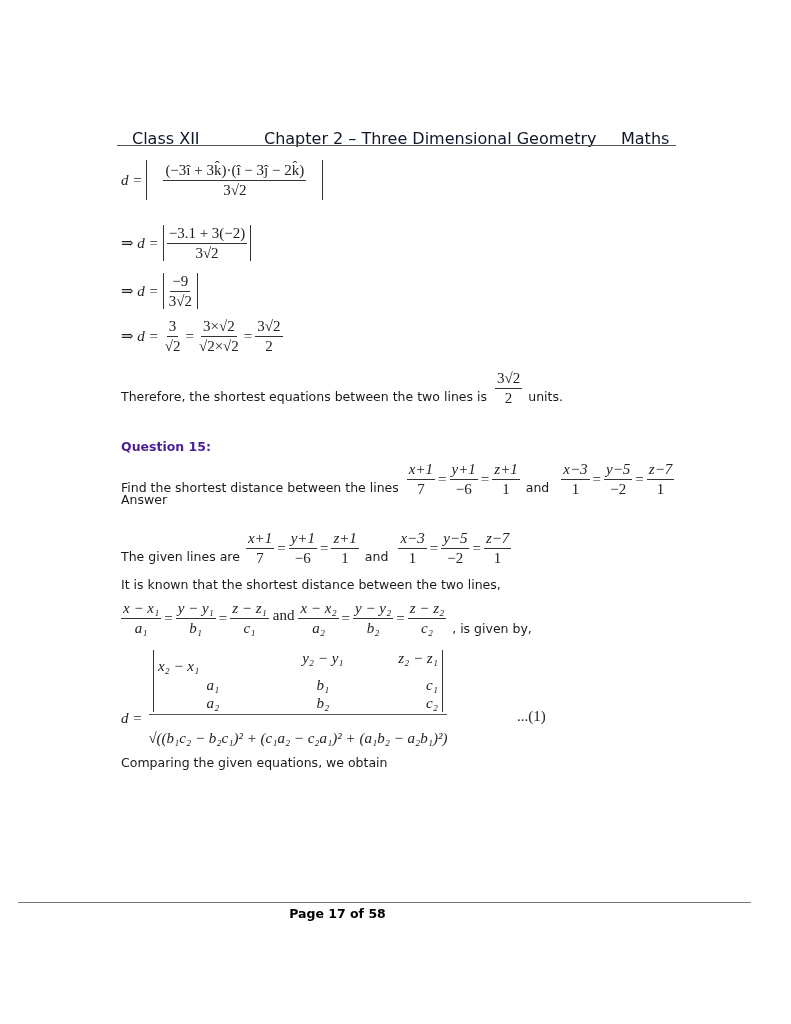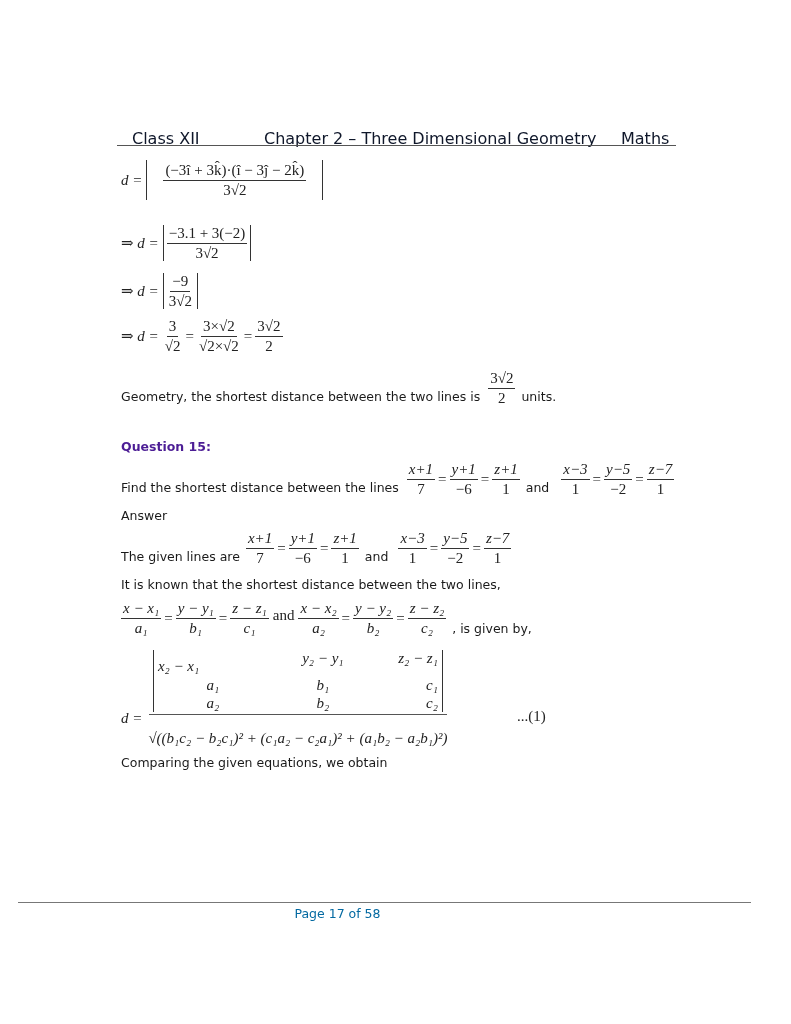--- a/index.html
+++ b/index.html
@@ -2,21 +2,21 @@
 <html><head>
 <meta charset="utf-8">
 <style>
   html, body { margin:0; padding:0; background:#ffffff; }
   body { width:791px; height:1024px; position:relative; overflow:hidden; color:#1a1a1a;
          font-family:"DejaVu Sans", sans-serif; font-size:12.5px; }
   .abs { position:absolute; }
   .hdr { font-size:16px; color:#0f172a; }
   .hdr-rule { position:absolute; left:117px; top:145px; width:559px; height:0; border-top:1.5px solid #555; }
   .foot-rule { position:absolute; left:18px; top:902px; width:733px; height:0; border-top:1.5px solid #777; }
-  .foot { position:absolute; left:0; width:675px; top:906px; text-align:center; font-weight:normal; font-size:12.5px; color:#0369a1; }
+  .foot { position:absolute; left:0; width:675px; top:906px; text-align:center; font-weight:bold; font-size:12.5px; color:#000000; }
   .m { font-family:"Liberation Serif", "DejaVu Serif", serif; font-size:15px; color:#222; }
   .mi { font-style:italic; }
   .frac { display:inline-flex; flex-direction:column; align-items:center; vertical-align:middle; }
   .frac .num { padding:0 2px 1px; border-bottom:1px solid #333; line-height:1.1; white-space:nowrap; }
   .frac .den { padding:1px 2px 0; line-height:1.1; white-space:nowrap; }
   .absv { display:inline-block; border-left:1.2px solid #333; border-right:1.2px solid #333; padding:0 3px; vertical-align:middle; }
   .eq { margin:0 3px; }
   .row { position:absolute; display:flex; align-items:center; white-space:nowrap; }
   .txt { font-family:"DejaVu Sans", sans-serif; font-size:12.5px; color:#1a1a1a; white-space:nowrap; }
   .qlabel { font-weight:bold; color:#4c1d95; font-size:12.5px; }
@@ -74,21 +74,21 @@
     <span class="den">√2×√2</span>
   </span>
   <span class="eq">=</span>
   <span class="frac">
     <span class="num">3√2</span>
     <span class="den">2</span>
   </span>
 </div>
 
 <div class="row" style="left:121px; top:370px; align-items:flex-end;">
-  <span class="txt" style="margin-bottom:2px;">Geometry, the shortest distance between the two lines is</span>
+  <span class="txt" style="margin-bottom:2px;">Therefore, the shortest equations between the two lines is</span>
   <span class="frac m" style="margin:0 6px 0 8px;">
     <span class="num">3√2</span>
     <span class="den">2</span>
   </span>
   <span class="txt" style="margin-bottom:2px;">units.</span>
 </div>
 
 <div class="abs qlabel" style="left:121px; top:439px;">Question 15:</div>
 
 <div class="row" style="left:121px; top:461px; align-items:flex-end;">
@@ -121,21 +121,21 @@
         <span class="den">−2</span>
       </span>
       <span class="eq">=</span>
     <span class="frac">
         <span class="num mi">z−7</span>
         <span class="den">1</span>
       </span>
   </span>
 </div>
 
-<div class="abs txt" style="left:121px; top:508px;">Answer</div>
+<div class="abs txt" style="left:121px; top:492px;">Answer</div>
 
 <div class="row" style="left:121px; top:530px; align-items:flex-end;">
   <span class="txt" style="margin-bottom:2px;">The given lines are</span>
   <span class="m" style="display:inline-flex; align-items:center; margin-left:6px;">
     <span class="frac">
         <span class="num mi">x+1</span>
         <span class="den">7</span>
       </span>
       <span class="eq">=</span>
     <span class="frac">

